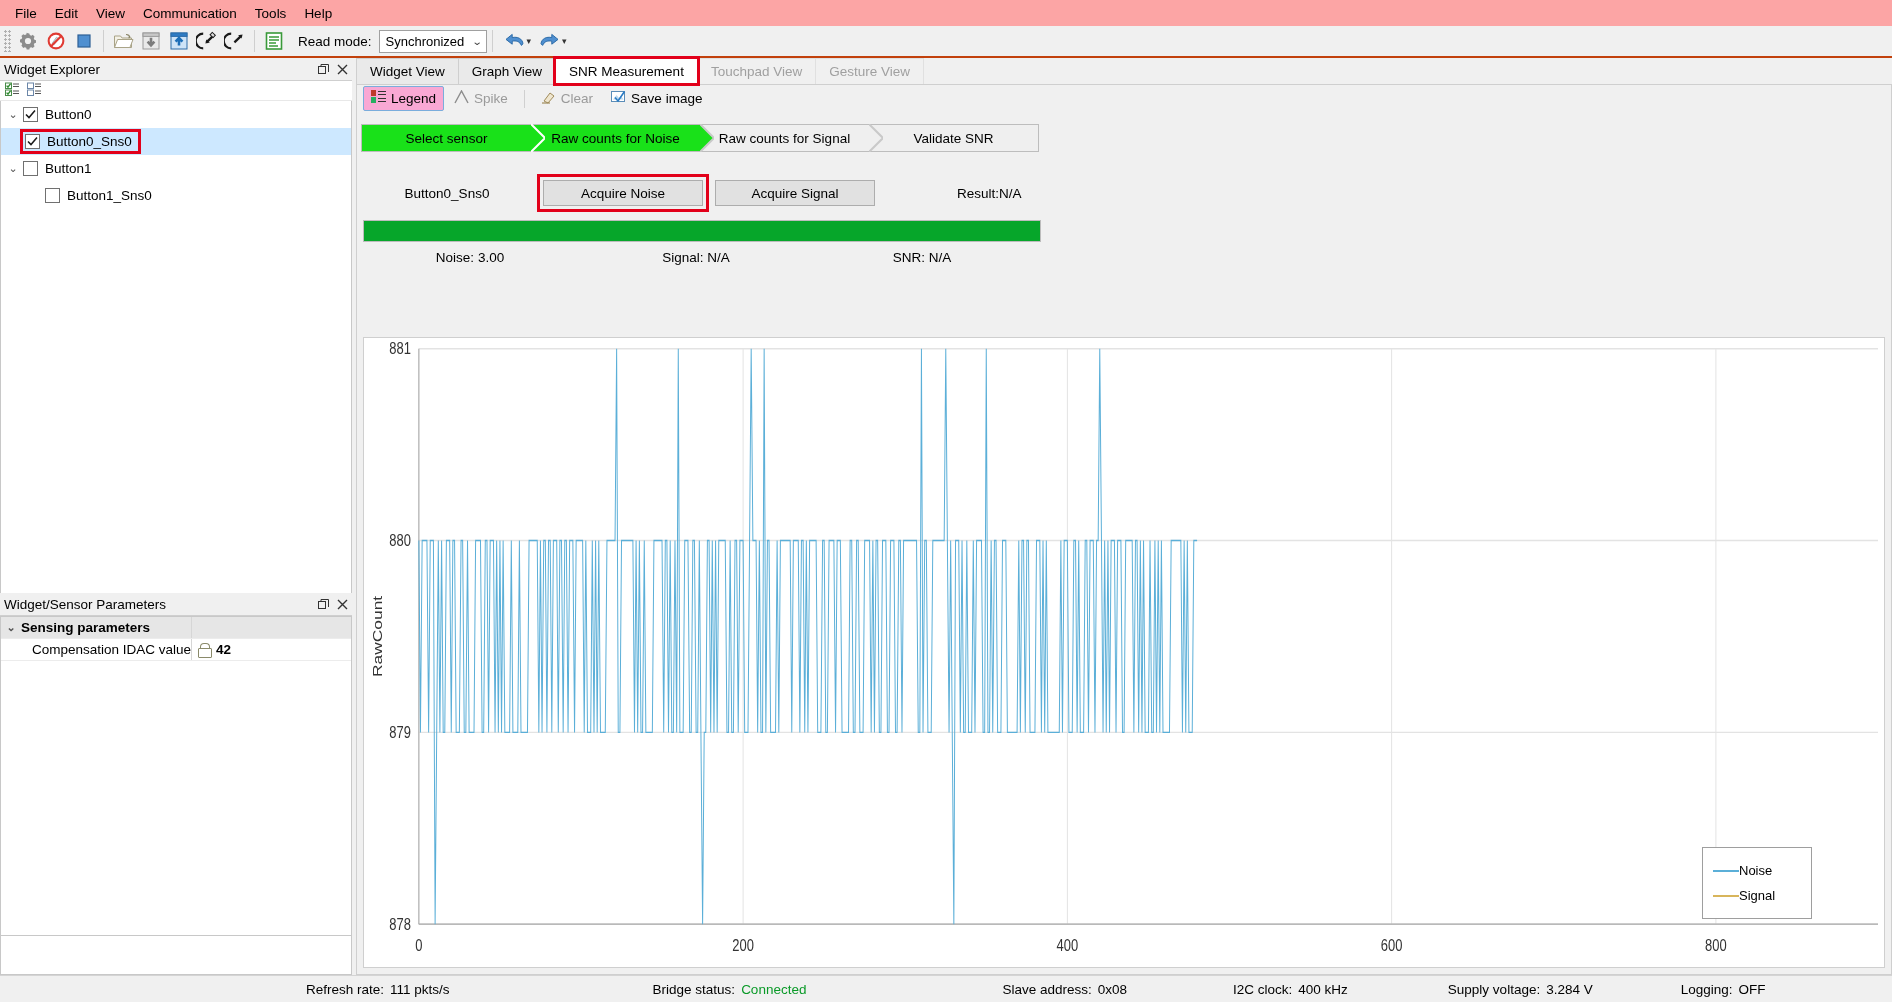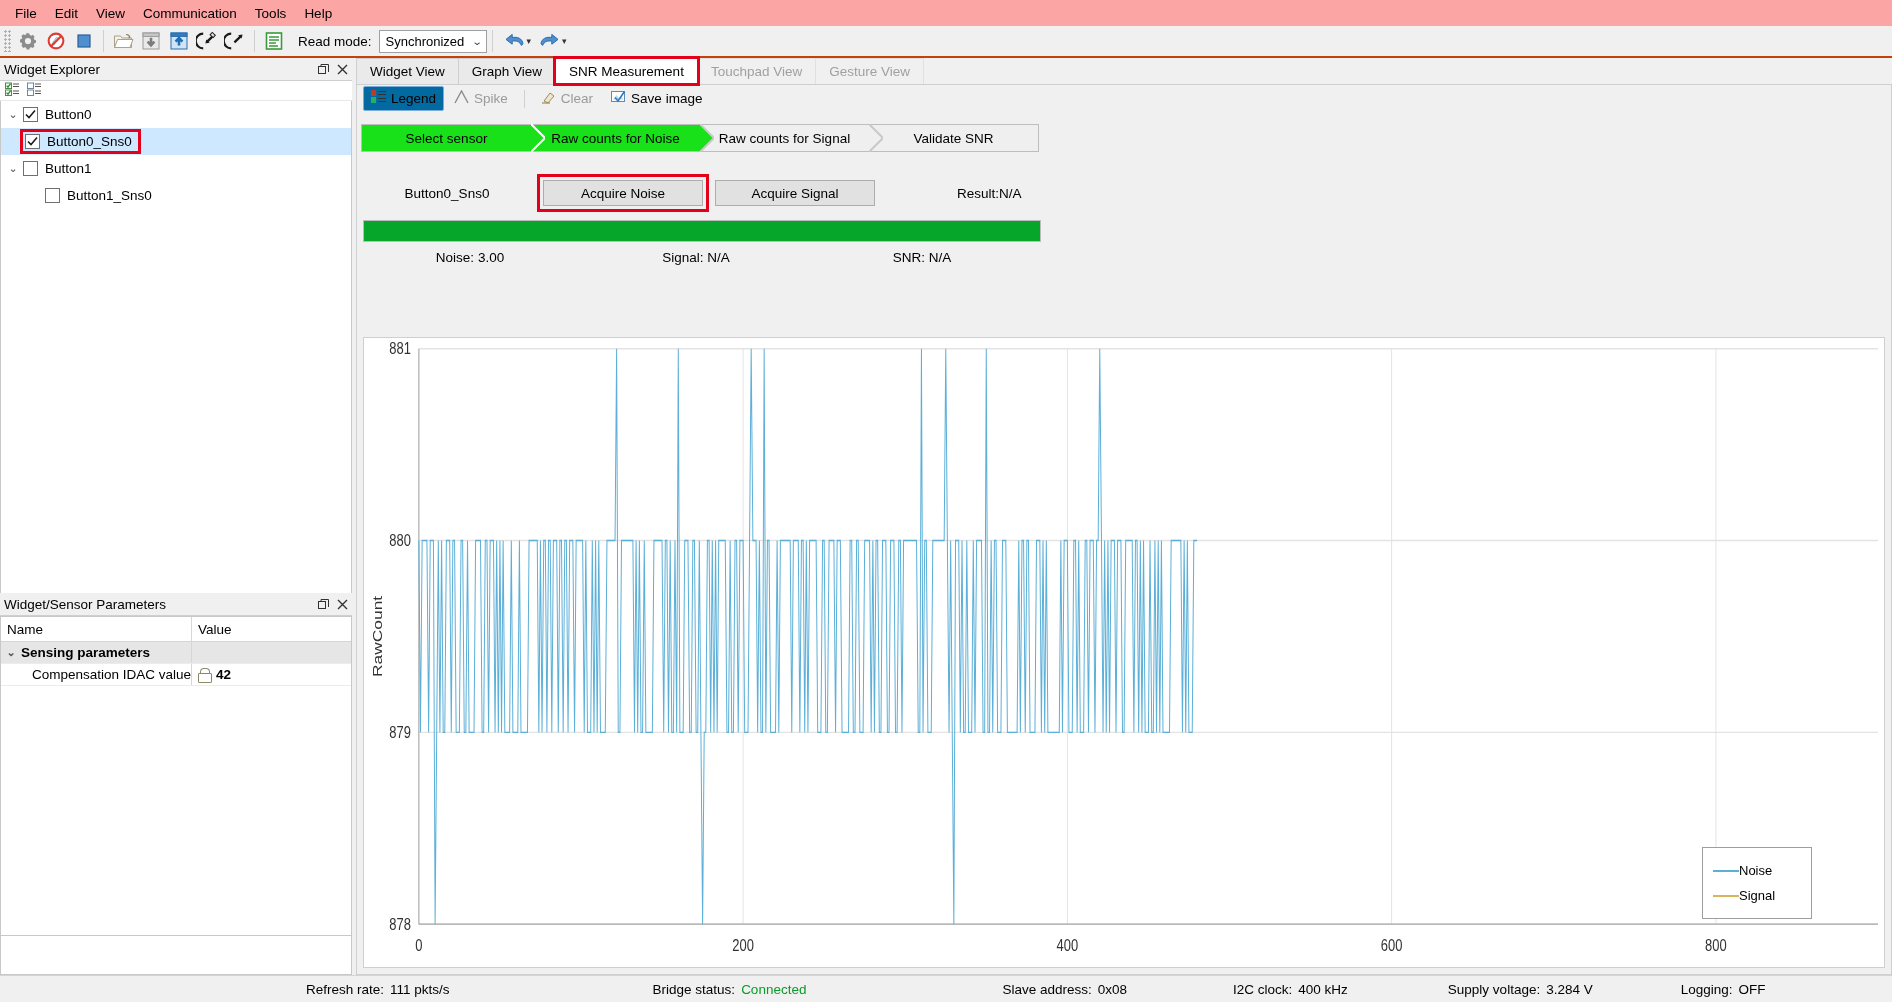--- a/index.html
+++ b/index.html
@@ -88,21 +88,21 @@
   .tab.active { background:#fff; border-color:#cfcfcf; font-weight:normal; }
   .tab.disabled { color:#a0a0a0; background:#f0f0f0; border-color:#e0e0e0; }
   .tab.hl { outline:3px solid #e2001a; outline-offset:-1px; background:#fff; position:relative; z-index:3; }
 
   .tabpanel { position:absolute; top:26px; left:0; right:0; bottom:0;
               background:#f0f0f0; border:1px solid #cfcfcf; border-top:1px solid #cfcfcf; }
 
   .chart-toolbar { height:27px; display:flex; align-items:center; padding-left:6px; gap:2px; }
   .ctb { display:flex; align-items:center; gap:5px; padding:3px 7px; font-size:13.5px;
          border:1px solid transparent; border-radius:2px; }
-  .ctb.on { background:#0369a1; border-color:#7aaddc; }
+  .ctb.on { background:#f9a8d4; border-color:#7aaddc; }
   .ctb.dim { color:#9a9a9a; }
   .ctb-sep { width:1px; height:18px; background:#d0d0d0; margin:0 6px; }
 
   
   .wf { margin:12px 0 0 4px; display:flex; height:28px; width:678px; }
   .wf-step { position:relative; flex:1; display:flex; align-items:center; justify-content:center;
              font-size:13.5px; color:#000; background:#efefef;
              border-top:1px solid #bdbdbd; border-bottom:1px solid #bdbdbd; }
   .wf-step.done { background:#19e119; }
   .wf-step:first-child { border-left:1px solid #bdbdbd; }
@@ -346,24 +346,20 @@
           </svg>
         </span>
         <span class="ptbtn">
           <svg width="11" height="11" viewBox="0 0 11 11">
             <path d="M1 1 L10 10 M10 1 L1 10" stroke="#333" stroke-width="1.4"></path>
           </svg>
         </span>
       </div>
 
       <div class="pgrid">
-        <div class="pg-head">
-          <div class="pg-c1">Name</div>
-          <div class="pg-c2">Value</div>
-        </div>
 
         <div class="pg-row group">
           <div class="c1">
             <span class="twist">⌄</span>
             <span>Sensing parameters</span>
           </div>
           <div class="c2"></div>
         </div>
 
         <div class="pg-row">

